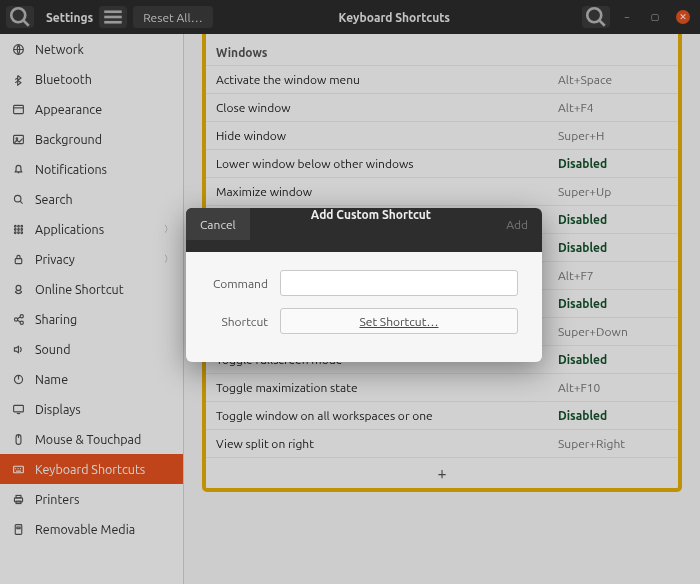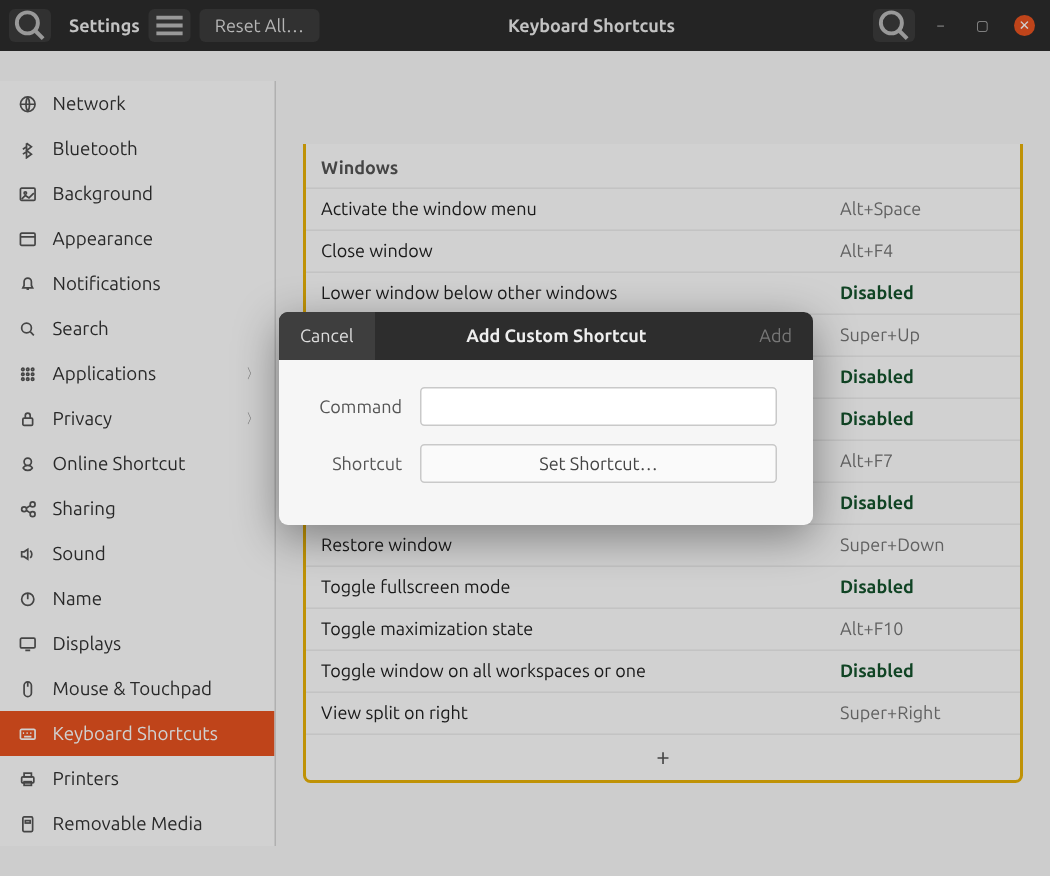--- a/index.html
+++ b/index.html
@@ -9,52 +9,52 @@
     .hb { height: 34px; background: #2d2d2d; display: flex; align-items: center; color: #ddd; font-size: 12px; }
     .hb .sq { width: 28px; height: 22px; border-radius: 4px; display: flex; align-items: center; justify-content: center; margin-left: 6px; background: #3c3c3c; }
     .hb .ham { margin-left: 6px; }
     .hb .reset { margin-left: 6px; padding: 0 10px; height: 22px; background: #3c3c3c; border-radius: 4px; display: flex; align-items: center; }
     .hb .ttl-s { font-weight: bold; color: #eee; margin-left: 12px; }
     .hb .ttl-m { flex: 1; text-align: center; font-weight: bold; color: #eee; }
     .hb .wc { display: flex; gap: 14px; padding: 0 10px; align-items: center; }
     .hb .wc span { width: 14px; height: 14px; border-radius: 50%; display: flex; align-items: center; justify-content: center; font-size: 9px; }
     .hb .close { background: #e95420; color: #fff; }
 
-    .main { display: flex; height: calc(100% - 34px); align-items: center; }
+    .main { display: flex; height: calc(100% - 34px); }
 
     
     .sb { width: 184px; background: #fff; border-right: 1px solid #d7d7d7; overflow: hidden; font-size: 12.5px; }
     .sb .row { height: 30px; display: flex; align-items: center; padding: 0 12px; gap: 10px; color: #333; position: relative; }
     .sb .row svg { width: 13px; height: 13px; stroke: #555; fill: none; stroke-width: 1.4; }
     .sb .row.active { background: #e95420; color: #fff; }
     .sb .row.active svg { stroke: #fff; }
     .sb .chev { position: absolute; right: 10px; font-size: 9px; color: #888; }
 
     
     .ct { flex: 1; overflow: hidden; padding: 0 18px; background: #fafafa; font-size: 12px; }
-    .ct .list { border: 2px solid #eab308; border-radius: 5px; background: #fff; margin-top: -6px; }
+    .ct .list { border: 4px solid #eab308; border-radius: 5px; background: #fff; margin-top: -6px; }
     .ct .grp { padding: 14px 10px 6px; font-weight: bold; color: #555; }
     .ct .li { display: flex; padding: 7px 10px; border-top: 1px solid #eee; }
     .ct .li .lbl { flex: 1; color: #222; }
     .ct .li .val { width: 110px; color: #777; }
     .ct .li.dis .val { color: #14532d; font-weight: bold; }
     .ct .add { text-align: center; padding: 6px; border-top: 1px solid #eee; font-size: 16px; color: #555; }
 
     
     .ov { position: absolute; inset: 0; background: rgba(0,0,0,.18); }
     .dlg { position: absolute; left: 186px; top: 208px; width: 356px; background: #f6f6f6; border-radius: 6px; box-shadow: 0 8px 30px rgba(0,0,0,.4); overflow: hidden; }
-    .dlg .dh { height: 32px; background: #2d2d2d; display: flex; align-items: center; color: #ddd; font-size: 12px; }
+    .dlg .dh { height: 44px; background: #2d2d2d; display: flex; color: #ddd; font-size: 12px; }
     .dlg .dh .btn { padding: 0 14px; height: 32px; display: flex; align-items: center; }
     .dlg .dh .btn.cancel { background: #3e3e3e; }
     .dlg .dh .btn.add { color: #777; }
     .dlg .dh .dttl { flex: 1; text-align: center; font-weight: bold; color: #eee; }
     .dlg .body { padding: 18px 24px 16px; }
     .dlg .frow { display: flex; align-items: center; margin-bottom: 12px; }
     .dlg .frow label { width: 70px; text-align: right; padding-right: 12px; font-size: 12px; color: #555; }
-    .dlg .frow .fld { flex: 1; height: 26px; border: 1px solid #c9c9c9; border-radius: 3px; background: #fff; padding: 0 16px; font-size: 12px; }
+    .dlg .frow .fld { flex: 1; height: 26px; border: 1px solid #c9c9c9; border-radius: 3px; background: #fff; padding: 0 16px; font-size: 12px; text-decoration: underline; }
     .dlg .frow .fld.focus { border: 1px solid #e28c6a; box-shadow: inset 0 0 0 1px #f2b79e; }
     .dlg .frow .fld.btn2 { display: flex; align-items: center; justify-content: center; background: #fafafa; color: #444; }
     .cursor::after { content: ""; display: inline-block; width: 1px; height: 14px; background: #333; vertical-align: middle; }
   </style>
 </head>
 <body>
 
 <div class="hb">
   <div class="sq">
     <svg viewBox="0 0 16 16" stroke="#bbb" fill="none" stroke-width="1.5">
@@ -96,31 +96,31 @@
       </div>
       <div class="row">
         <svg viewBox="0 0 16 16">
           <path d="M7 3l4 3-4 3 4 3-4 3V3M7 6 4 8M7 10l-3 2"></path>
         </svg>
         <span>Bluetooth</span>
       </div>
       <div class="row">
         <svg viewBox="0 0 16 16">
           <rect x="2" y="3" width="12" height="10" rx="1"></rect>
+          <path d="M2 6h12"></path>
+        </svg>
+        <span>Appearance</span>
+      </div>
+      <div class="row">
+        <svg viewBox="0 0 16 16">
+          <rect x="2" y="3" width="12" height="10" rx="1"></rect>
           <circle cx="6" cy="7" r="1"></circle>
           <path d="M3 12l3-3 3 2 4-4"></path>
         </svg>
         <span>Background</span>
-      </div>
-      <div class="row">
-        <svg viewBox="0 0 16 16">
-          <rect x="2" y="3" width="12" height="10" rx="1"></rect>
-          <path d="M2 6h12"></path>
-        </svg>
-        <span>Appearance</span>
       </div>
       <div class="row">
         <svg viewBox="0 0 16 16">
           <path d="M8 3a3 3 0 0 1 3 3v3l1 2H4l1-2V6a3 3 0 0 1 3-3zM7 12h2"></path>
         </svg>
         <span>Notifications</span>
       </div>
       <div class="row">
         <svg viewBox="0 0 16 16">
           <circle cx="7" cy="7" r="4"></circle>
@@ -223,20 +223,24 @@
     <div class="list" id="list">
         <div class="grp">Windows</div>
         <div class="li">
           <span class="lbl">Activate the window menu</span>
           <span class="val">Alt+Space</span>
         </div>
         <div class="li">
           <span class="lbl">Close window</span>
           <span class="val">Alt+F4</span>
         </div>
+        <div class="li">
+          <span class="lbl">Hide window</span>
+          <span class="val">Super+H</span>
+        </div>
         <div class="li dis">
           <span class="lbl">Lower window below other windows</span>
           <span class="val">Disabled</span>
         </div>
         <div class="li">
           <span class="lbl">Maximize window</span>
           <span class="val">Super+Up</span>
         </div>
         <div class="li dis">
           <span class="lbl">Maximize window horizontally</span>

